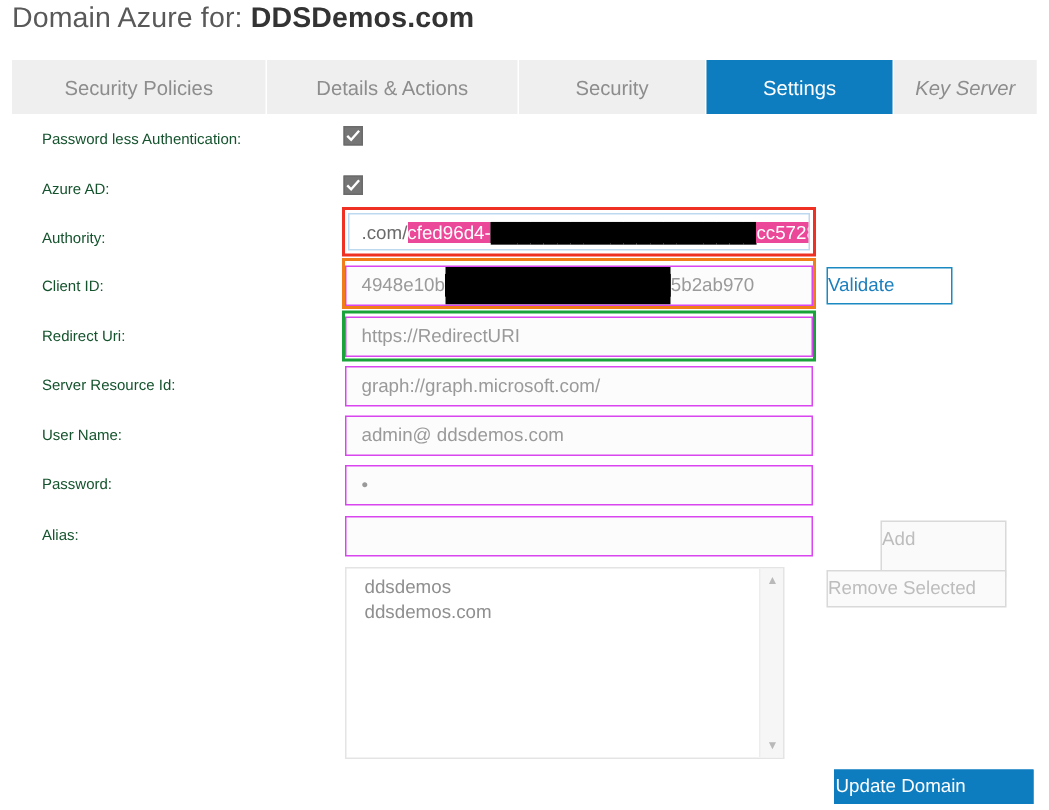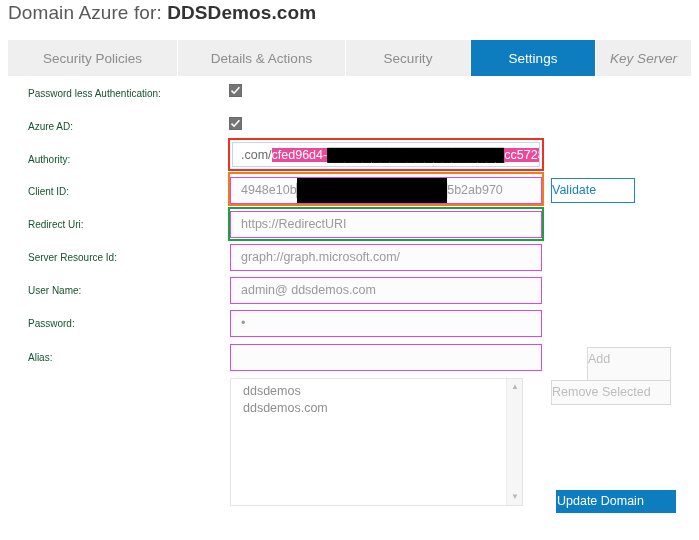--- a/index.html
+++ b/index.html
@@ -331,21 +331,21 @@
   <div class="hbox hbox-red" style="left:228px; top:138px; width:316px; height:33px;"></div>
   <div class="hbox hbox-orange" style="left:228px; top:172px; width:316px; height:34px;"></div>
   <div class="hbox hbox-green" style="left:228px; top:207px; width:316px; height:34px;"></div>
 
   <div class="btn btn-outline-blue" style="left:551px; top:178px; width:84px; height:25px; line-height:23px;">Validate</div>
 
   <div class="btn btn-disabled" style="left:551px; top:347px; width:84px; height:38px; line-height:23px;margin-left:36px;">Add</div>
 
   <div class="btn btn-disabled" style="left:551px; top:380px; width:120px; height:25px; line-height:23px;">Remove Selected</div>
 
-  <div class="btn btn-primary" style="left:556px; top:490px; width:120px; height:23px; line-height:21px;">Update Domain</div>
+  <div class="btn btn-primary" style="left:556px; top:513px; width:133px; height:23px; line-height:21px;">Update Domain</div>
 
   <div class="listbox">
     <div class="list-items">
       <div class="list-item">ddsdemos</div>
       <div class="list-item">ddsdemos.com</div>
     </div>
     <div class="scrollbar">
       <div class="sb-arrow sb-up">▲</div>
       <div class="sb-arrow sb-down">▼</div>
     </div>

